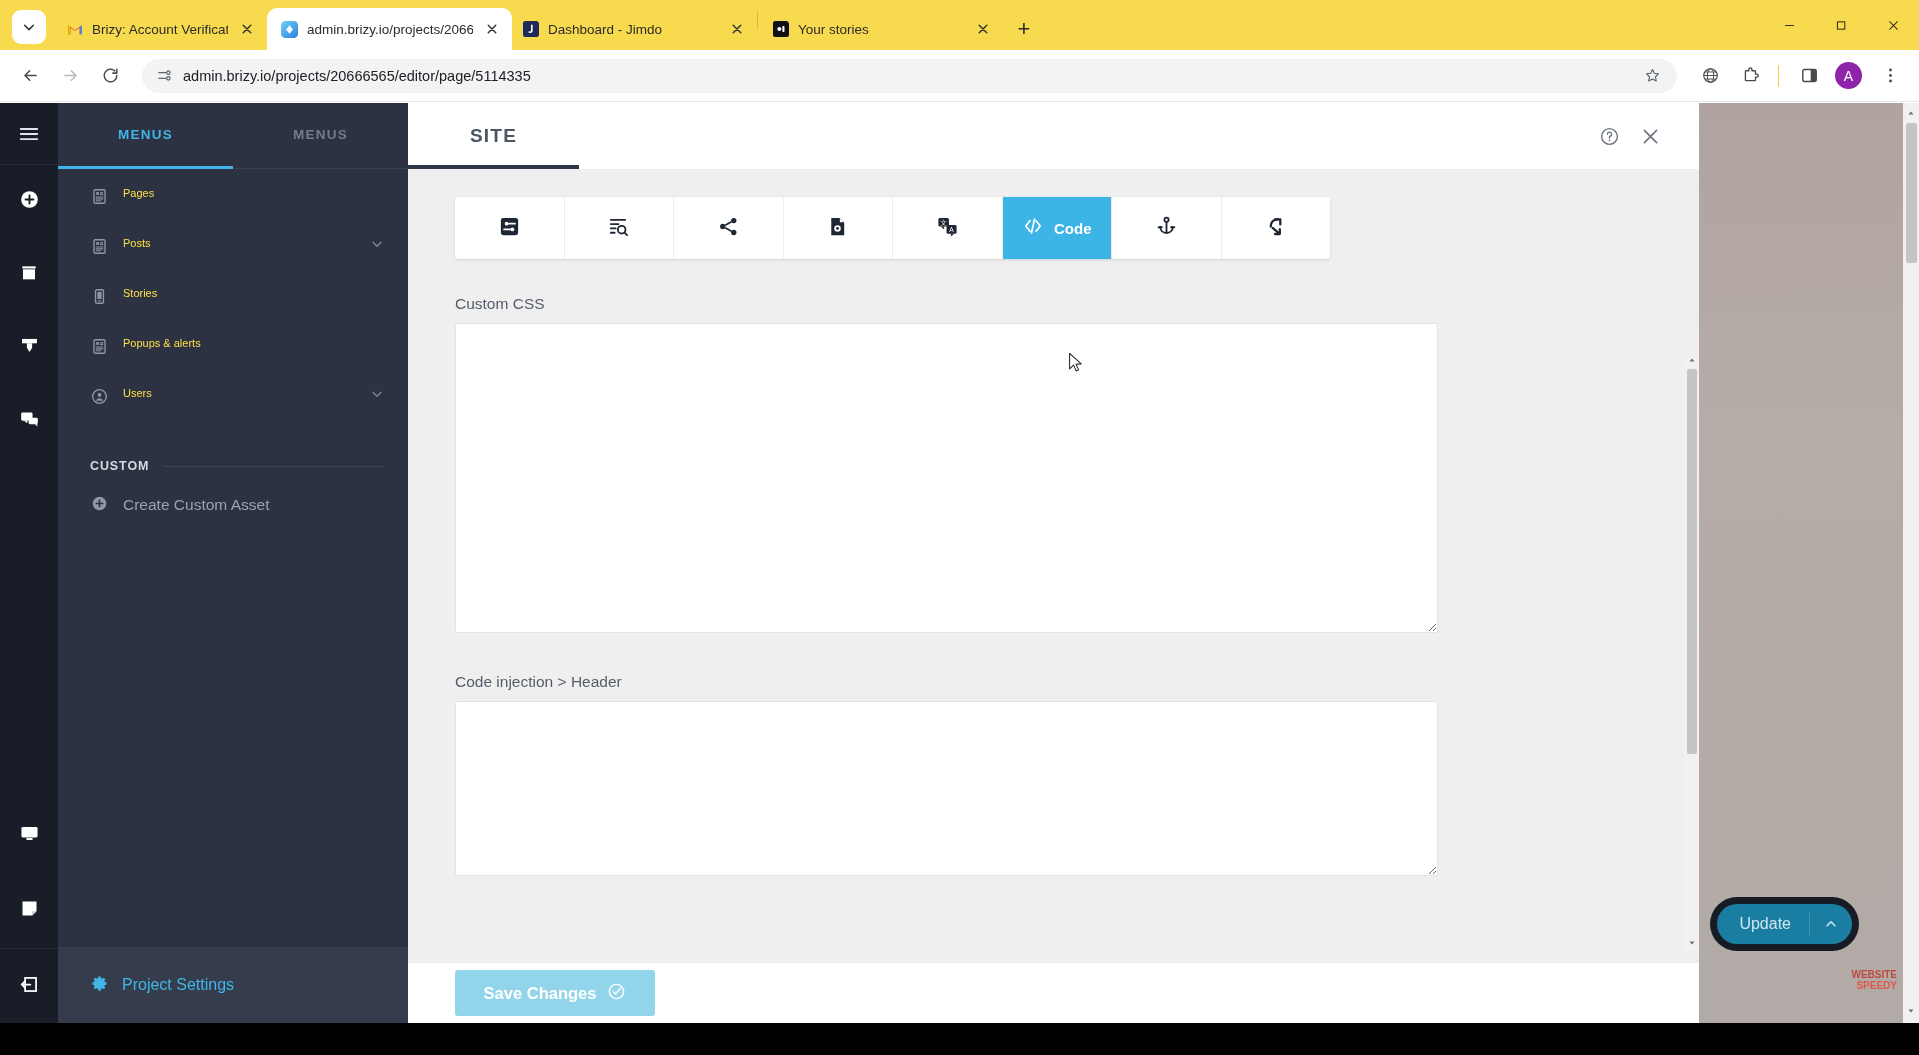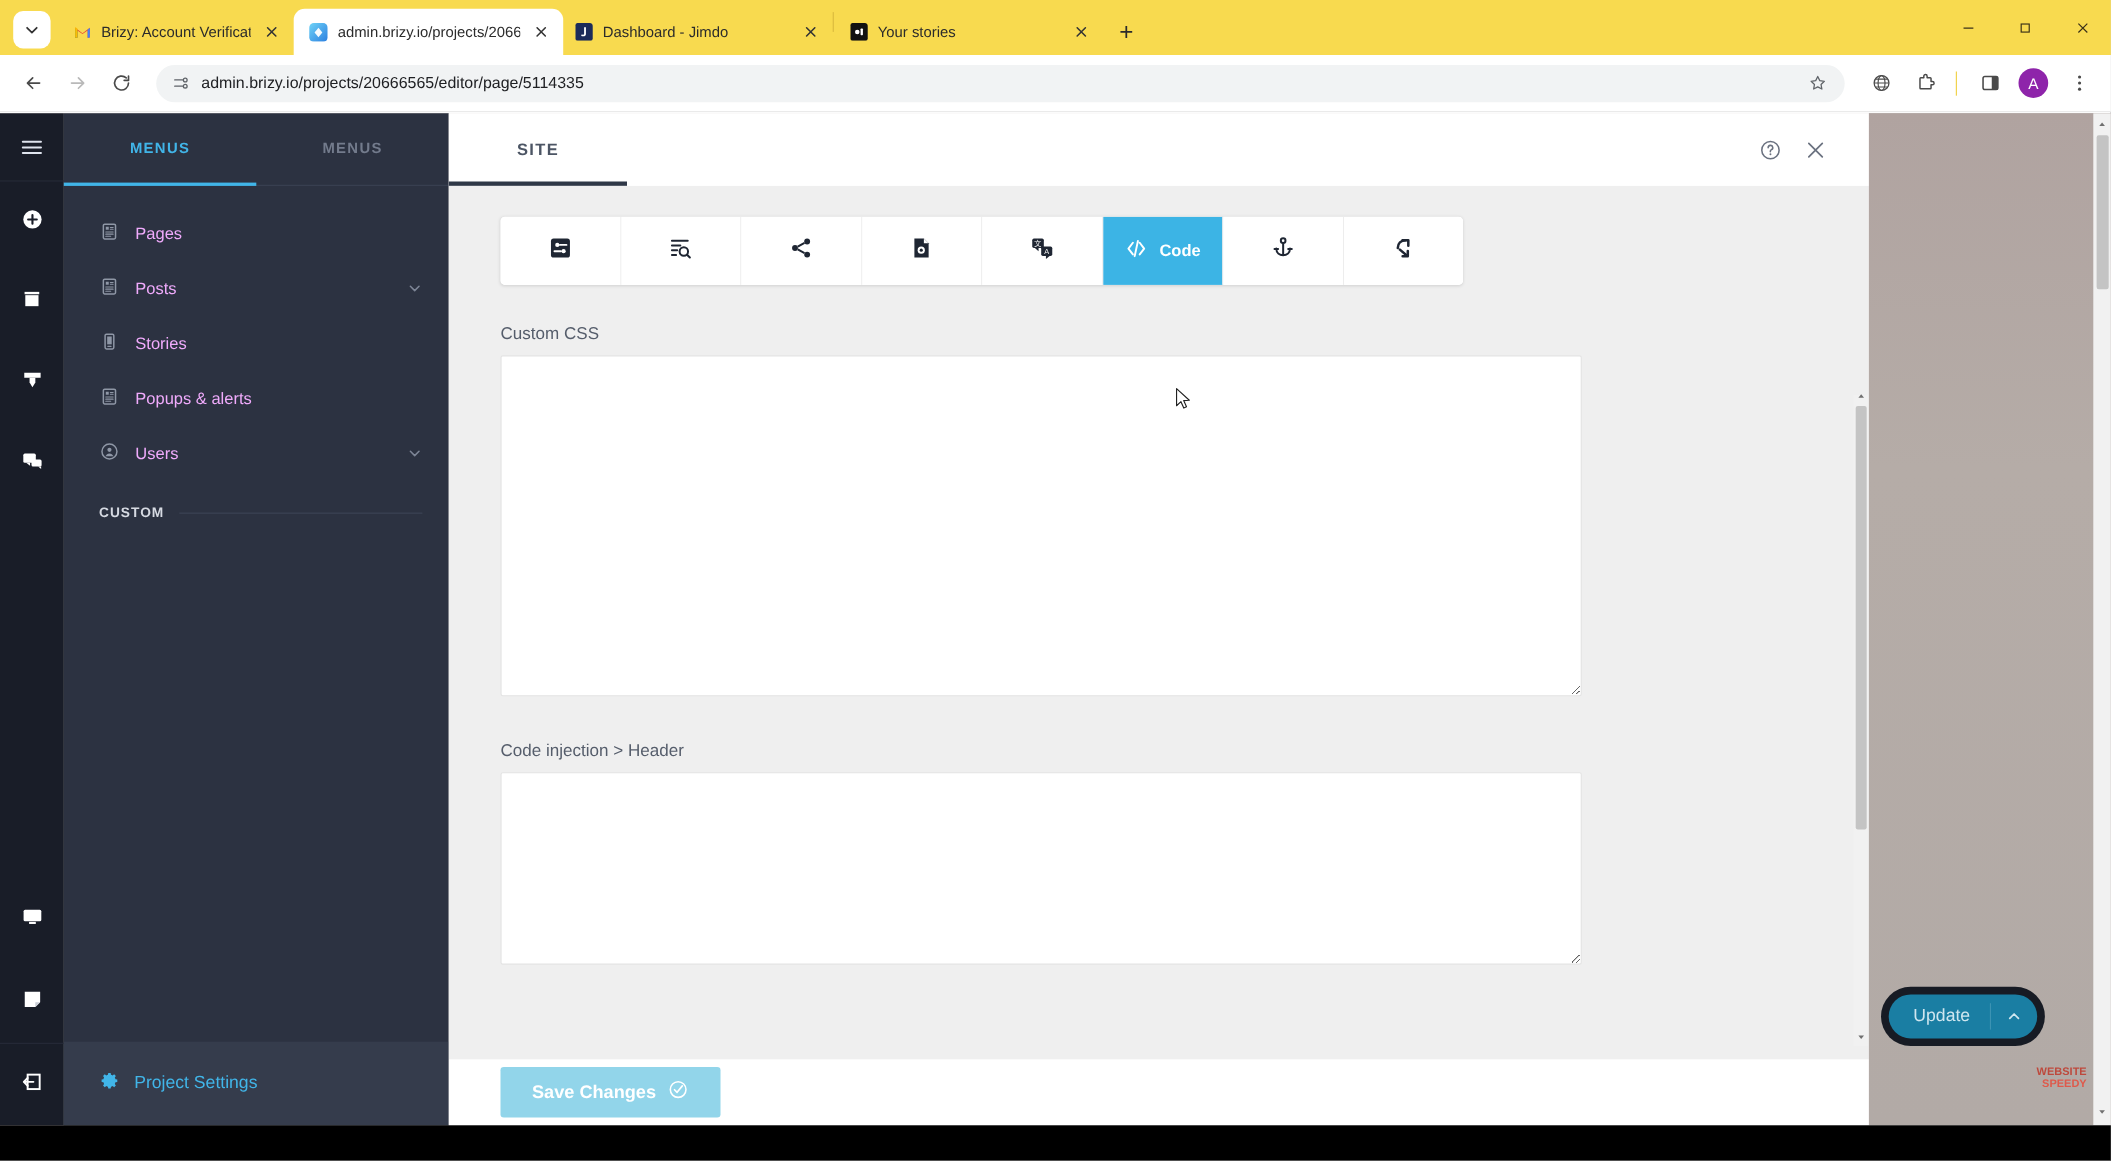--- a/index.html
+++ b/index.html
@@ -99,42 +99,42 @@
   .sb-tabs { height: 62px; display: flex; align-items: center; }
   .sb-tab { flex: 1 1 0; text-align: center; font-size: 13.5px;
     letter-spacing: 1.2px; font-weight: 600; cursor: pointer; position: relative;
     height: 62px; display:flex; align-items:center; justify-content:center;}
   .sb-tab.active { color: #41b5e8; }
   .sb-tab.idle { color: #737b8c; }
   .sb-tab.active::after { content:""; position: absolute; left: 0; right: 0;
     bottom: -4px; height: 3px; background: #41b5e8; }
   .sb-divider { height: 1px; background: #3a4153; margin-top: 3px; }
   .sb-list { padding: 18px 0 0 0; }
-  .sb-item { display: flex; align-items: center; gap: 14px; height: 50px;
-    padding: 0 24px 0 32px; cursor: pointer; color: #f0abfc; font-size: 15px; }
+  .sb-item { display: flex; gap: 14px; height: 50px;
+    padding: 0 24px 0 32px; cursor: pointer; color: #fde047; font-size: 11px; }
   .sb-item .chev { margin-left: auto; color: #7d8596; display: flex; }
   .sb-section { margin: 22px 24px 6px 32px; display: flex; align-items: center;
     gap: 14px; }
   .sb-section-label { color: #d6dae2; font-size: 12.5px; font-weight: 700;
     letter-spacing: 0.9px; }
   .sb-section-line { flex: 1 1 auto; height: 1px; background: #3d4456; }
   .sb-create { display: flex; align-items: center; gap: 14px; height: 48px;
     padding: 0 24px 0 32px; cursor: pointer; color: #9aa2b1; font-size: 15.5px;
     margin-top: 8px; }
   .sb-footer { margin-top: auto; height: 76px; background: #353c4c;
     display: flex; align-items: center; gap: 13px; padding-left: 32px;
     cursor: pointer; }
   .sb-footer-label { color: #41b5e8; font-size: 16px; }
 
   
   .modal { flex: 1 1 auto; background: #fff; position: relative;
     display: flex; flex-direction: column; max-width: 1330px; }
   .modal-head { height: 66px; display: flex; align-items: center;
     position: relative; background: #fff; flex: 0 0 auto; }
-  .modal-tab { margin-left: 62px; font-size: 15px; letter-spacing: 1.2px;
+  .modal-tab { margin-left: 62px; font-size: 19px; letter-spacing: 1.2px;
     font-weight: 600; color: #4c5564; position: relative; height: 66px;
     display: flex; align-items: center; cursor: pointer; }
   .modal-tab::after { content:""; position:absolute; left:-62px; right:-62px;
     bottom:0; height:4px; background:#2f3847; }
   .modal-actions { margin-left: auto; display: flex; align-items: center;
     gap: 20px; padding-right: 38px; }
   .modal-icon { cursor: pointer; color: #6b7280; display: flex; }
 
   .modal-body { flex: 1 1 auto; background: #efefef; position: relative;
     overflow: hidden; padding: 28px 0 0 0; }
@@ -510,20 +510,29 @@
                 <path d="M3.5 6l4.5 4.5L12.5 6" fill="none" stroke="currentColor" stroke-width="1.6" stroke-linecap="round" stroke-linejoin="round"></path>
               </svg>
           </span>
         </div>
 
         <div class="sb-section">
           <span class="sb-section-label">CUSTOM</span>
           <span class="sb-section-line"></span>
         </div>
 
+        <div class="sb-create">
+          <span>
+            <svg viewBox="0 0 24 24" width="19" height="19">
+                <circle cx="12" cy="12" r="8.6" fill="#8f97a6"></circle>
+                <path d="M12 8v8M8 12h8" stroke="#2c3241" stroke-width="2.1" stroke-linecap="round"></path>
+              </svg>
+          </span>
+          <span>Create Custom Asset</span>
+        </div>
       </div>
 
       <div class="sb-footer">
         <span>
           <svg viewBox="0 0 24 24" width="19" height="19">
               <path d="M12 8.4a3.6 3.6 0 1 0 0 7.2 3.6 3.6 0 0 0 0-7.2zm9 2.2-2.1-.35a7 7 0 0 0-.78-1.88l1.24-1.74-1.99-2-1.74 1.25a7 7 0 0 0-1.89-.78L13.4 3h-2.8l-.35 2.1a7 7 0 0 0-1.89.78L6.62 4.63l-2 1.99 1.25 1.75a7 7 0 0 0-.78 1.88L3 10.6v2.8l2.1.35c.16.66.43 1.3.78 1.88l-1.25 1.75 2 1.99 1.74-1.25c.59.36 1.22.62 1.89.78l.34 2.1h2.8l.35-2.1c.66-.16 1.3-.42 1.89-.78l1.74 1.25 1.99-2-1.24-1.74c.35-.59.62-1.22.78-1.89l2.09-.34z" fill="#41b5e8"></path>
             </svg>
         </span>
         <span class="sb-footer-label">Project Settings</span>
       </div>

